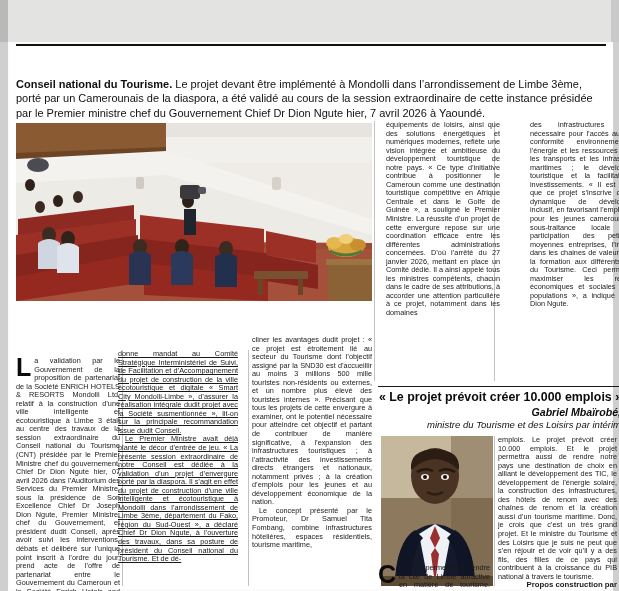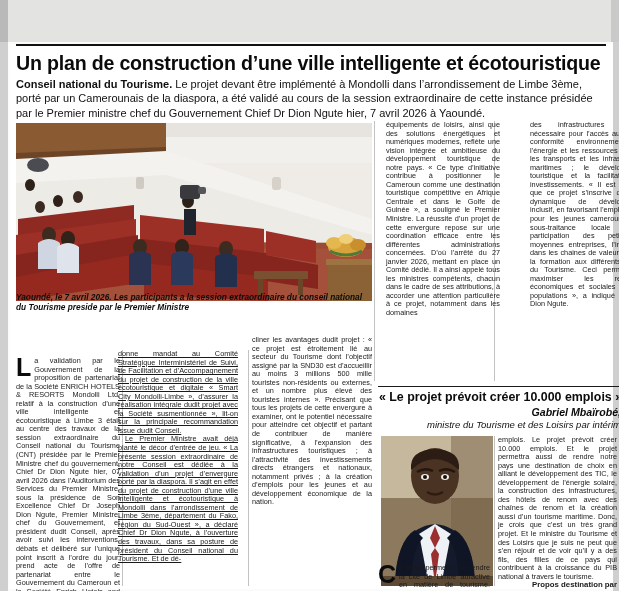--- a/index.html
+++ b/index.html
@@ -102,21 +102,20 @@
     <div class="edge"></div>
     <div class="inner"></div>
   </div>
   <div class="leftrail"></div>
   <div class="rightrail"></div>
 
   <div class="content">
 
     <div class="hrule"></div>
 
-    <h1 class="headline">Un plan de construction d’une ville intelligente et écotouristique</h1>
 
     <div class="lead"><b>Conseil national du Tourisme.</b><span> Le projet devant être implémenté à Mondolli dans l’arrondissement de Limbe 3ème, porté par un Camerounais de la diaspora, a été validé au cours de la session extraordinaire de cette instance présidée par le Premier ministre chef du Gouvernement Chief Dr Dion Ngute hier, 7 avril 2026 à Yaoundé.</span></div>
 
     <div class="photo">
       <svg width="356" height="178" viewBox="0 0 356 178" preserveAspectRatio="none">
         <rect x="0" y="0" width="356" height="178" fill="#efece7"></rect>
         <rect x="0" y="0" width="356" height="40" fill="#f2f0ec"></rect>
         <path d="M0 0 L150 0 L150 26 L0 34 Z" fill="#8a5a33"></path>
         <path d="M0 30 L150 24 L150 30 L0 38 Z" fill="#6d4526"></path>
         <rect x="150" y="0" width="206" height="14" fill="#e7e4df"></rect>
@@ -167,39 +166,39 @@
         <g>
           <ellipse cx="330" cy="124" rx="18" ry="10" fill="#d8a33a"></ellipse>
           <ellipse cx="318" cy="120" rx="8" ry="6" fill="#e4b84e"></ellipse>
           <ellipse cx="342" cy="122" rx="8" ry="6" fill="#c98f2e"></ellipse>
           <ellipse cx="330" cy="116" rx="7" ry="5" fill="#efcf7a"></ellipse>
           <path d="M314 128 q16 8 32 0" stroke="#4e7a3a" stroke-width="3" fill="none"></path>
         </g>
       </svg>
     </div>
 
-    <div class="pcap">Yaoundé, le 7 avril 2026. Les participants a la session extraordinaire du conseil national du Tourisme preside par le Premier Ministre</div>
 
     <div class="vline" style="left:112px;top:306px;height:236px;"></div>
     <div class="vline" style="left:238px;top:306px;height:236px;"></div>
     <div class="vline" style="left:364px;top:77px;height:260px;"></div>
     <div class="vline" style="left:484px;top:77px;height:260px;"></div>
     <div class="vline" style="left:484px;top:392px;height:150px;"></div>
 
     <div class="col c1">
       <p class="noind"><span class="dropcap">L</span><span>a validation par le Gouvernement de la proposition de partenariat de la Société ENRICH HOTELS &amp; RESORTS Mondolli Ltd, relatif à la construction d’une ville intelligente et écotouristique à Limbe 3 était au centre des travaux de la session extraordinaire du Conseil national du Tourisme (CNT) présidée par le Premier Ministre chef du gouvernement, Chief Dr Dion Ngute hier, 07 avril 2026 dans l’Auditorium des Services du Premier Ministre, sous la présidence de Son Excellence Chief Dr Joseph Dion Ngute, Premier Ministre, chef du Gouvernement, et président dudit Conseil, après avoir suivi les interventions, débats et délibéré sur l’unique point inscrit à l’ordre du jour, prend acte de l’offre de partenariat entre le Gouvernement du Cameroun et la Société Enrich Hotels and Resorts Mondolli Limited, et</span></p>
     </div>
 
     <div class="col c2">
       <p class="noind">donne mandat au Comité Stratégique Interministériel de Suivi, de Facilitation et d’Accompagnement du projet de construction de la ville écotouristique et digitale « Smart City Mondolli-Limbe », d’assurer la réalisation intégrale dudit projet avec la Société susmentionnée », lit-on sur la principale recommandation issue dudit Conseil.</p>
       <p>Le Premier Ministre avait déjà planté le décor d’entrée de jeu. « La présente session extraordinaire de notre Conseil est dédiée à la validation d’un projet d’envergure porté par la diaspora. Il s’agit en effet du projet de construction d’une ville intelligente et écotouristique à Mondolli dans l’arrondissement de Limbe 3ème, département du Fako, région du Sud-Ouest », a déclaré Chief Dr Dion Ngute, à l’ouverture des travaux, dans sa posture de président du Conseil national du Tourisme. Et de dé-</p>
     </div>
 
     <div class="col c3">
       <p class="noind">cliner les avantages dudit projet : « ce projet est étroitement lié au secteur du Tourisme dont l’objectif assigné par la SND30 est d’accueillir au moins 3 millions 500 mille touristes non-résidents ou externes, et un nombre plus élevé des touristes internes ». Précisant que tous les projets de cette envergure à examiner, ont le potentiel nécessaire pour atteindre cet objectif et partant de contribuer de manière significative, à l’expansion des infrastructures touristiques ; à l’attractivité des investissements directs étrangers et nationaux, notamment privés ; à la création d’emplois pour les jeunes et au développement économique de la nation.</p>
+      <p>Le concept présenté par le Promoteur, Dr Samuel Tita Fombang, combine infrastructures hôtelières, espaces résidentiels, tourisme maritime,</p>
     </div>
 
     <div class="col c4">
       <p class="noind">équipements de loisirs, ainsi que des solutions énergétiques et numériques modernes, reflète une vision intégrée et ambitieuse du développement touristique de notre pays. « Ce type d’initiative contribue à positionner le Cameroun comme une destination touristique compétitive en Afrique Centrale et dans le Golfe de Guinée », a souligné le Premier Ministre. La réussite d’un projet de cette envergure repose sur une coordination efficace entre les différentes administrations concernées. D’où l’arrêté du 27 janvier 2026, mettant en place un Comité dédié. Il a ainsi appelé tous les ministres compétents, chacun dans le cadre de ses attributions, à accorder une attention particulière à ce projet, notamment dans les domaines</p>
     </div>
 
     <div class="col c5">
       <p class="noind">des infrastructures routières nécessaire pour l’accès au site ; la conformité environnementale ; l’énergie et les ressources en eau ; les transports et les infrastructures maritimes ; le développement touristique et la facilitation des investissements. « Il est essentiel que ce projet s’inscrive dans une dynamique de développement inclusif, en favorisant l’emploi décent pour les jeunes camerounais ; la sous-traitance locale ; la participation des petites et moyennes entreprises, l’intégration dans les chaines de valeur locales ; la formation aux différents métiers du Tourisme. Ceci permettra de maximiser les retombées économiques et sociales pour les populations », a indiqué Chief Dr Dion Ngute.</p>
       <span class="byline">A.C</span>
     </div>
@@ -233,18 +232,18 @@
         <rect x="0" y="140" width="112" height="10" fill="#5c4a34"></rect>
       </svg>
     </div>
 
     <div class="col c6">
       <p class="noind"><span class="dropcap">C</span><span>e projet permettra de rendre la cité de Limbe attractive en matière de tourisme. C’était déjà une cité touristique. Mais aussi, elle permettra de développer de l’énergie solaire, de développer des commerces et d’autres services pour créer des</span></p>
     </div>
 
     <div class="col c7">
       <p class="noind">emplois. Le projet prévoit créer 10.000 emplois. Et le projet permettra aussi de rendre notre pays une destination de choix en alliant le développement des TIC, le développement de l’énergie solaire, la construction des infrastructures, des hôtels de renom avec des chaînes de renom et la création aussi d’un tourisme maritime. Donc, je crois que c’est un très grand projet. Et le ministre du Tourisme et des Loisirs que je suis ne peut que s’en réjouir et de voir qu’il y a des fils, des filles de ce pays qui contribuent à la croissance du PIB national à travers le tourisme.</p>
-      <span class="sigsm" style="font-size:7.8px;">Propos destination par</span>
+      <span class="sigsm" style="font-size:7.8px;">Propos construction par</span>
       <span class="sigsm" style="font-size:7.8px;">A.C</span>
     </div>
 
   </div>
 </div>
 
 </body></html>

